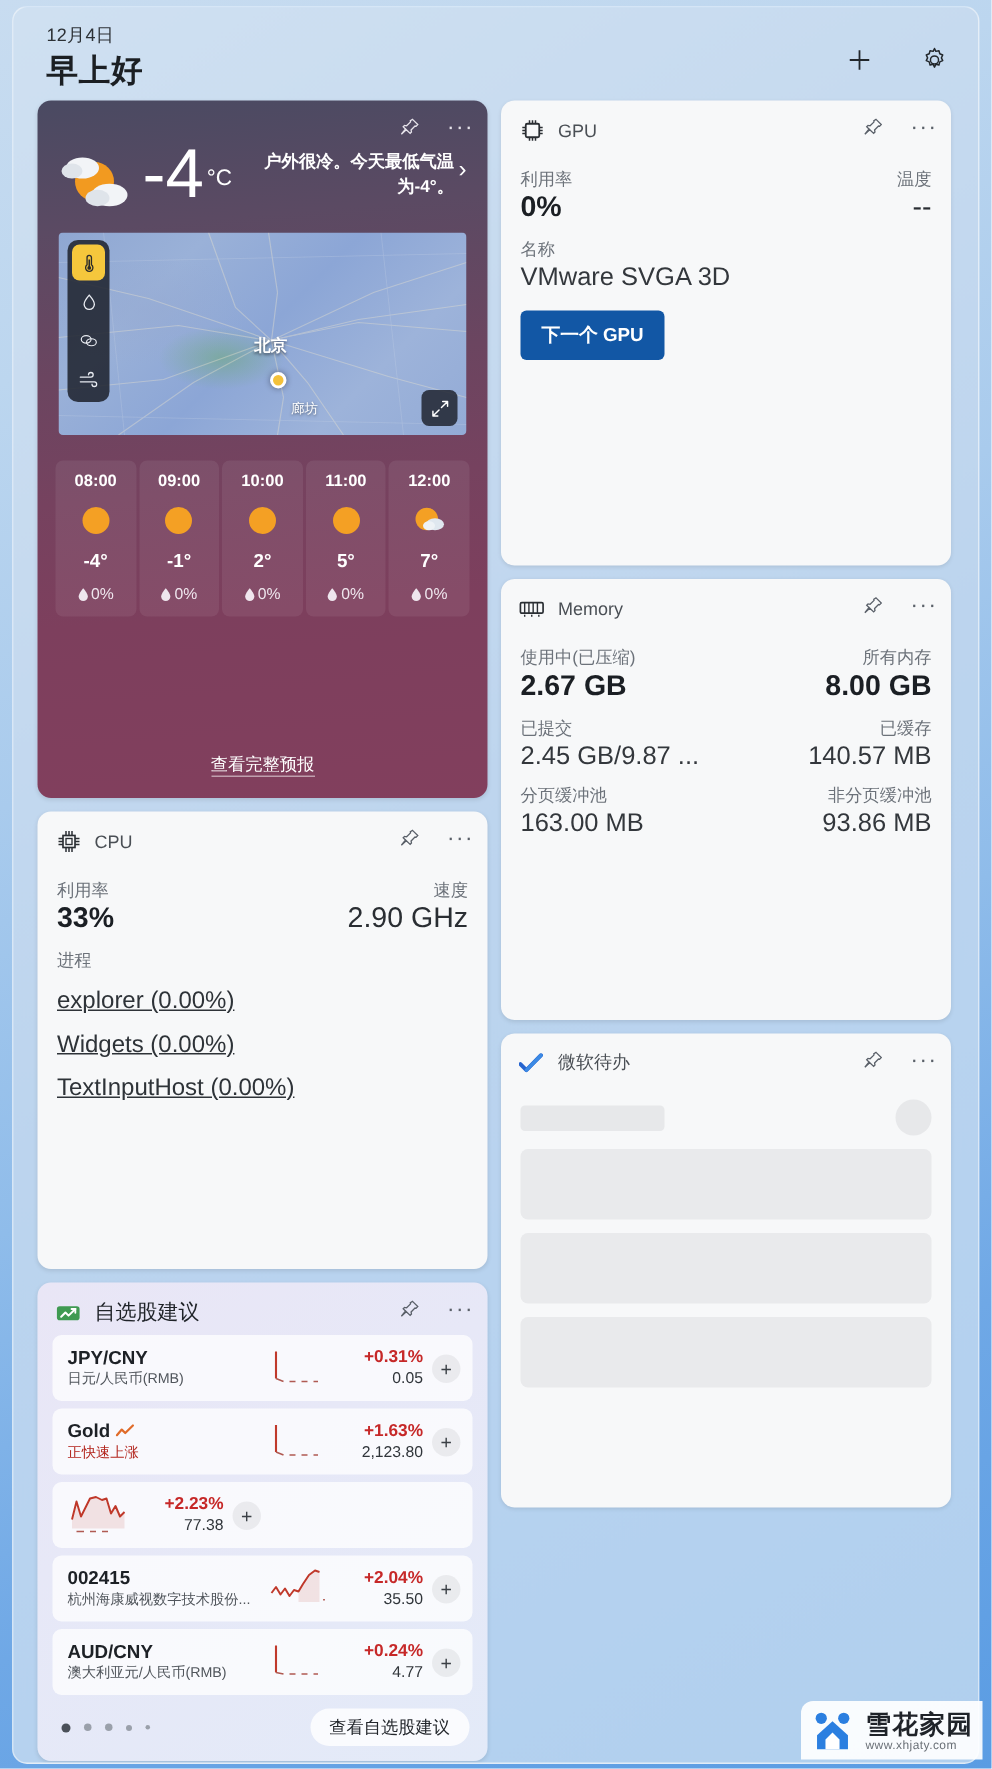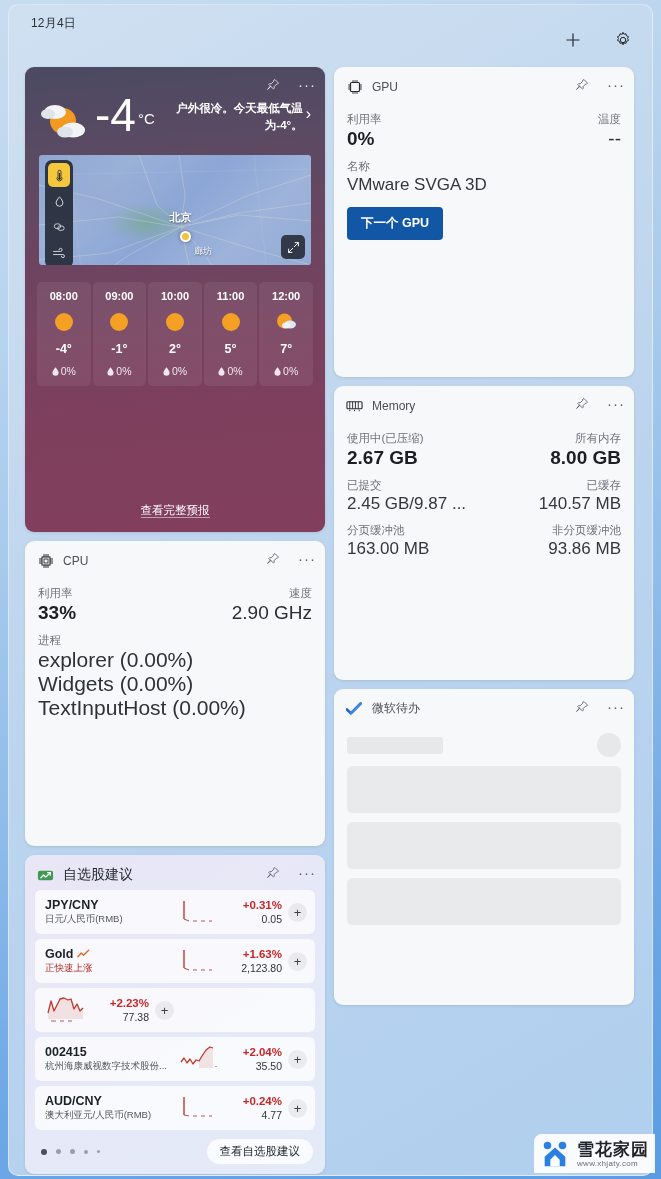--- a/index.html
+++ b/index.html
@@ -94,21 +94,21 @@
     padding-top: 7px;
   }
   .wx-desc {
     color: #fff; font-size: 11.5px; line-height: 17px; font-weight: bold;
     text-align: right; flex: 1;
   }
   .wx-chevron { color: #fff; font-size: 16px; line-height: 28px; font-weight: 300; }
 
   
   .wx-map {
-    margin: 12px 14px 17px 14px; height: 110px; border-radius: 3px;
+    margin: 12px 14px 17px 14px; height: 135px; border-radius: 3px;
     position: relative; overflow: hidden;
     background:
       radial-gradient(ellipse 60px 30px at 40% 62%, rgba(110,170,120,.55) 0%, rgba(110,170,120,0) 70%),
       radial-gradient(ellipse 90px 50px at 22% 38%, rgba(150,170,210,.6) 0%, rgba(150,170,210,0) 75%),
       linear-gradient(135deg, #8fa7d2 0%, #9ab1d8 25%, #8ca6d6 50%, #9db3da 75%, #93abd6 100%);
   }
   .map-roads { position: absolute; inset: 0; opacity: .45; }
   .map-label {
     position: absolute; left: 48%; top: 50%;
     color: #fff; font-size: 11px; font-weight: bold;
@@ -156,21 +156,21 @@
     border-bottom: 1px solid rgba(255,255,255,.5); padding-bottom: 1px;
   }
 
   
   .stat-body { padding: 4px 13px 14px 13px; }
   .stat-row { display: flex; justify-content: space-between; align-items: baseline; }
   .stat-lbl { font-size: 11.5px; color: #6c727a; margin-top: 9px; }
   .stat-val-big { font-size: 19px; font-weight: bold; color: #1b1f24; margin-top: 1px; }
   .stat-val-plain { font-size: 19px; font-weight: 400; color: #2a2e33; margin-top: 1px; }
   .stat-val-med { font-size: 17px; color: #33373c; margin-top: 1px; font-weight: 400; }
-  .proc-item { font-size: 21px; color: #2e3338; font-weight: 400; }
+  .proc-item { font-size: 16px; color: #2e3338; margin-top: 11px; font-weight: 400; text-decoration: underline; }
   .gpu-btn {
     margin-top: 12px; display: inline-block;
     background: #1257a5; color: #fff; font-size: 12.5px; font-weight: bold;
     padding: 8px 14px; border-radius: 4px; cursor: pointer; border: none;
     font-family: inherit;
   }
 
   
   #stocks-card {
     background: linear-gradient(150deg, #e9e6f6 0%, #e7e8f7 40%, #e3eaf8 100%);
@@ -230,20 +230,21 @@
   .wm-title { font-size: 17px; font-weight: bold; color: #1f2329; letter-spacing: 1px; }
   .wm-url { font-size: 8px; color: #6a7077; margin-top: 2px; letter-spacing: .3px; }
 </style>
 </head>
 <body>
 
 <div id="widgets-panel">
 
   <div id="panel-header">
     <div class="hdr-date">12月4日</div>
+    <div class="hdr-greeting">早上好</div>
     <div class="hdr-actions">
       <div class="hdr-btn">
         <svg width="18" height="18" viewBox="0 0 18 18">
           <path d="M9 2.5v13M2.5 9h13" stroke="#22272c" stroke-width="1.2" fill="none"></path>
         </svg>
       </div>
       <div class="hdr-btn">
         <svg width="18" height="18" viewBox="0 0 20 20">
           <circle cx="10" cy="10" r="3" fill="none" stroke="#22272c" stroke-width="1.1"></circle>
           <path d="M10 1.5l1 2.1 2.3-.5.6 2.3 2.2.9-1 2.1 1 2.1-2.2.9-.6 2.3-2.3-.5-1 2.1-1-2.1-2.3.5-.6-2.3-2.2-.9 1-2.1-1-2.1 2.2-.9.6-2.3 2.3.5z" fill="none" stroke="#22272c" stroke-width="1.1" stroke-linejoin="round"></path>

